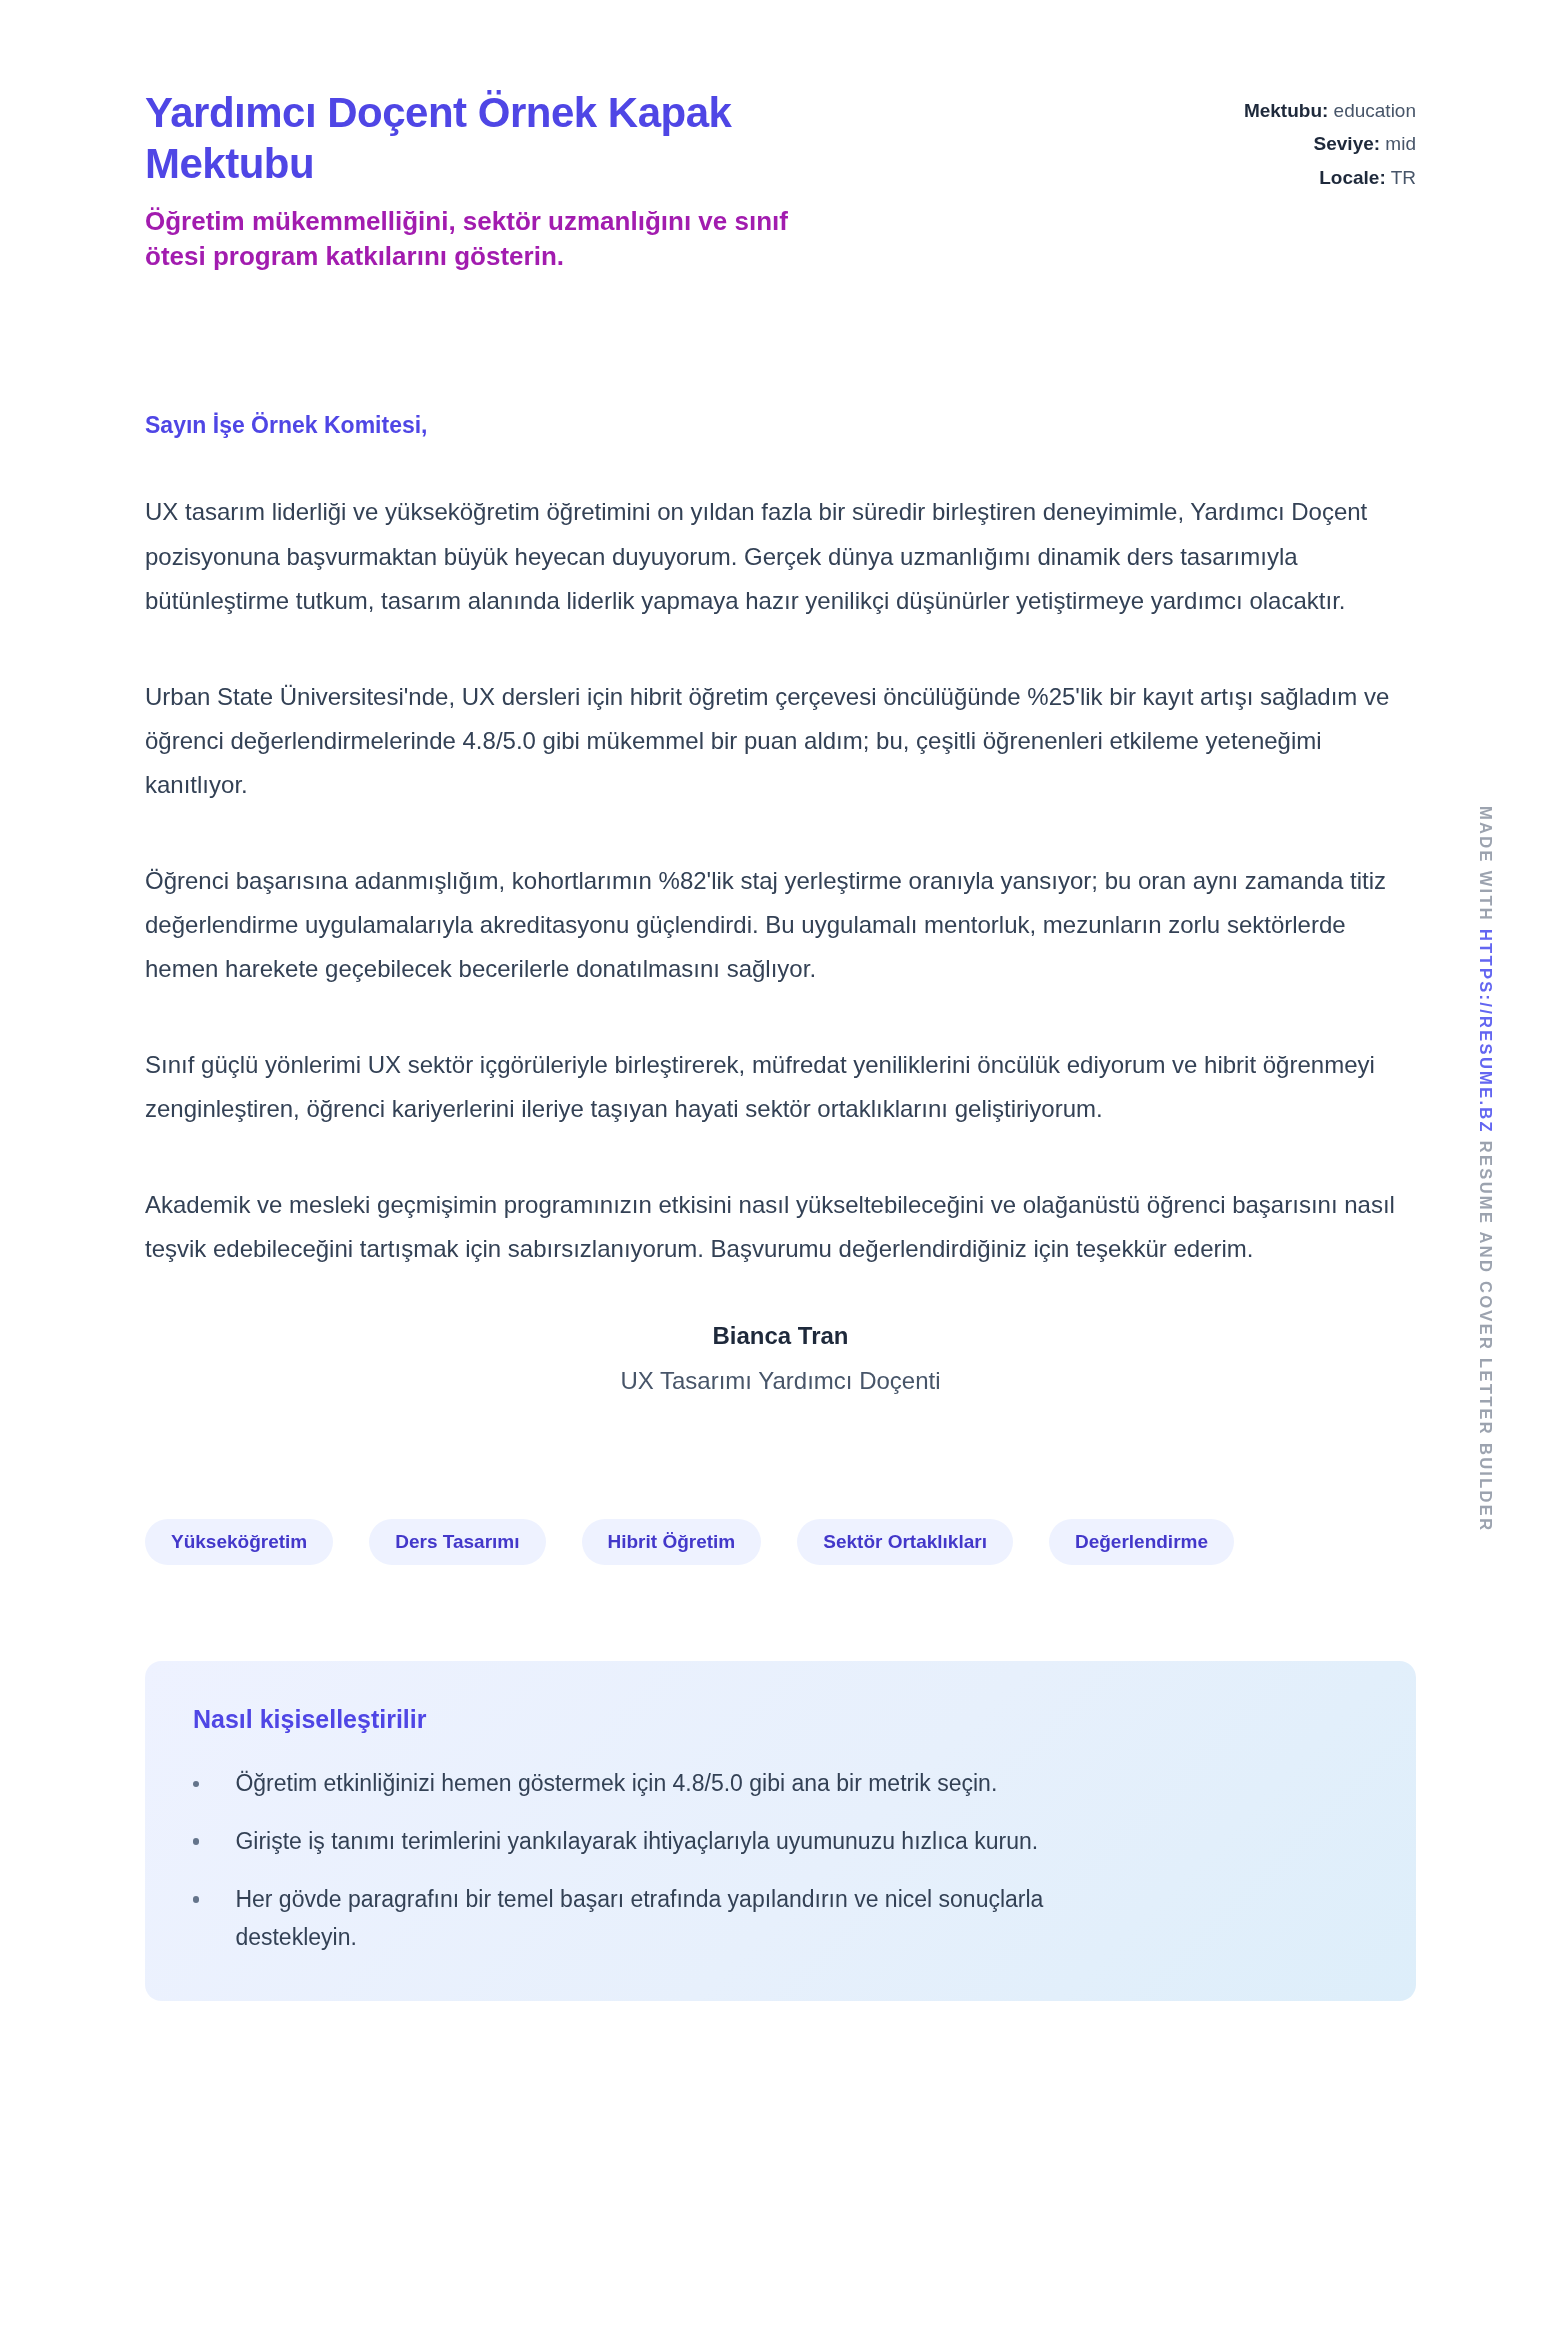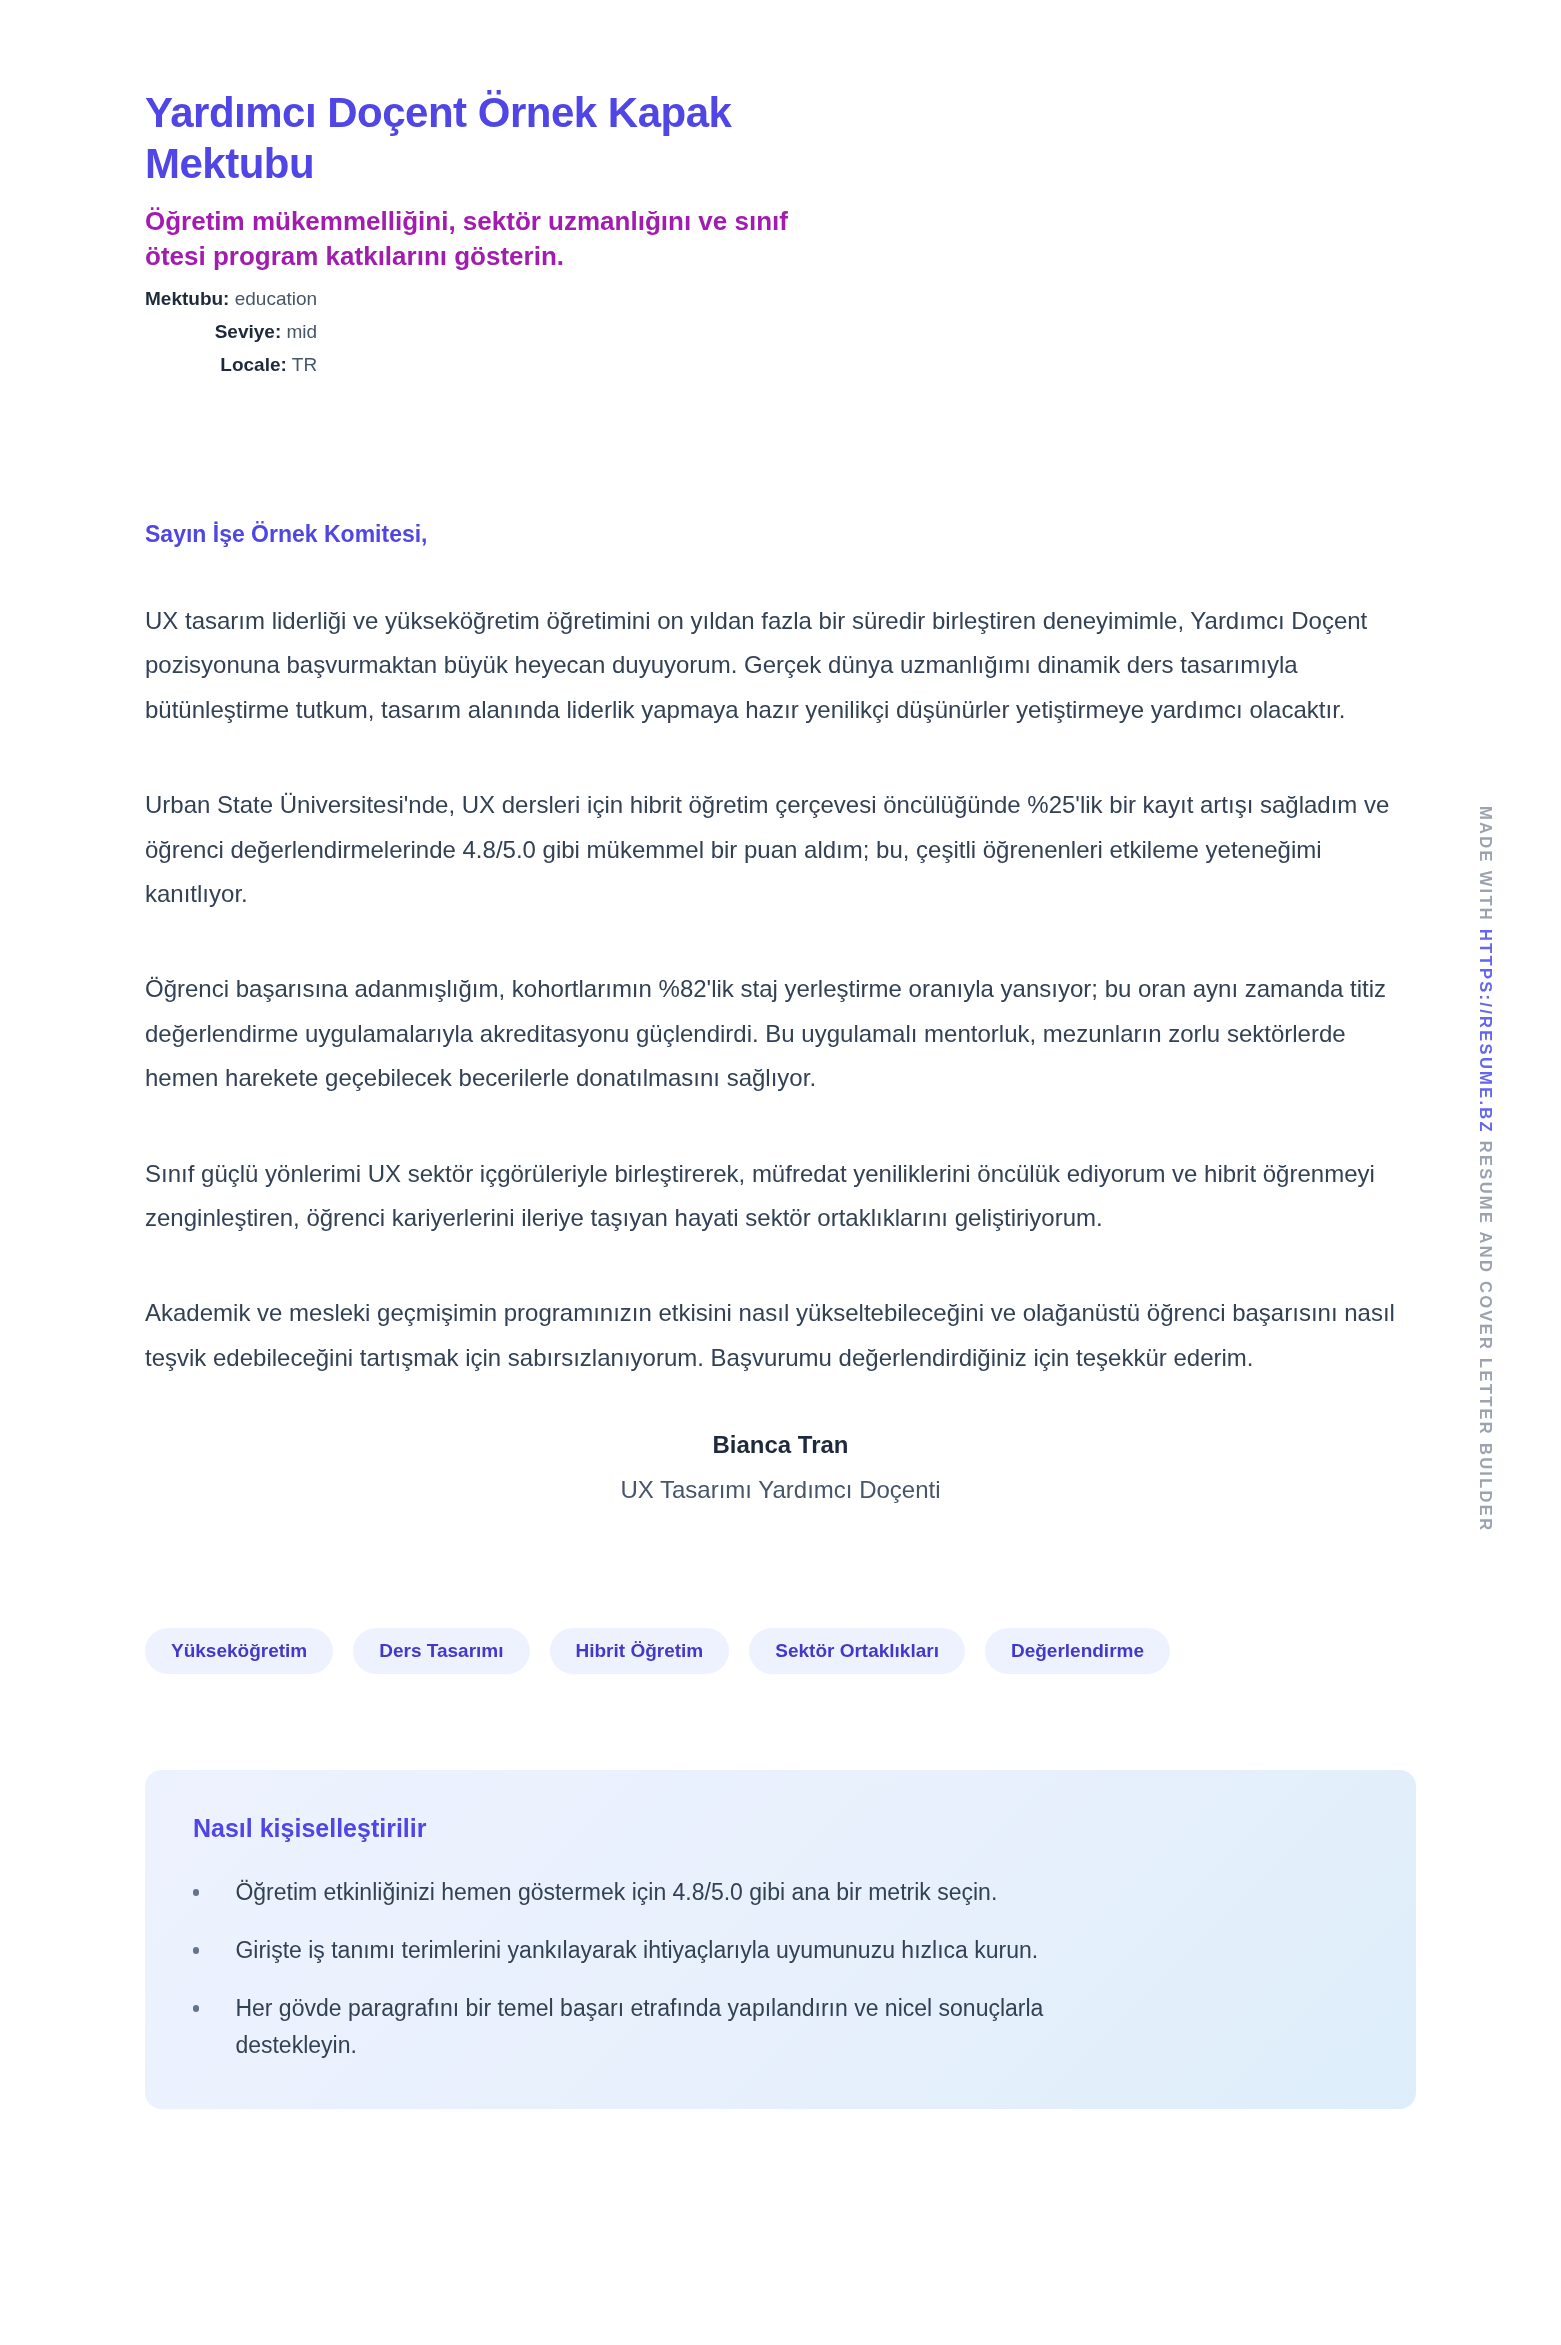--- a/index.html
+++ b/index.html
@@ -12,21 +12,21 @@
     color: #334155;
     position: relative;
     overflow-x: hidden;
   }
   .container {
     width: 1271px;
     margin: 0 auto;
     padding-top: 87px;
   }
   
-  .header { display: flex; justify-content: space-between; align-items: flex-start; flex-direction: column; }
+  .header { display: flex; justify-content: space-between; align-items: flex-start; }
   .header-left { max-width: 771px; }
   .page-title {
     font-size: 42px;
     font-weight: 700;
     color: #4f46e5;
     line-height: 1.22;
     letter-spacing: -0.5px;
     max-width: 725px;
   }
   .page-subtitle {
@@ -58,21 +58,21 @@
   .letter-body p {
     font-size: 24px;
     line-height: 1.85;
     color: #334155;
     margin-bottom: 51px;
   }
   .signature { margin-top: 37px; text-align: center; }
   .signature-name { font-size: 24px; font-weight: 700; color: #1e293b; }
   .signature-title { margin-top: 16.5px; font-size: 24px; color: #475569; }
   
-  .tags { margin-top: 124px; display: flex; flex-wrap: wrap; gap: 20px; }
+  .tags { margin-top: 124px; display: flex; flex-wrap: wrap; gap: 36px; }
   .tag {
     display: inline-block;
     background: #eef2ff;
     color: #4338ca;
     font-size: 19px;
     font-weight: 600;
     padding: 12px 26px;
     border-radius: 917px;
     cursor: pointer;
     white-space: nowrap;

